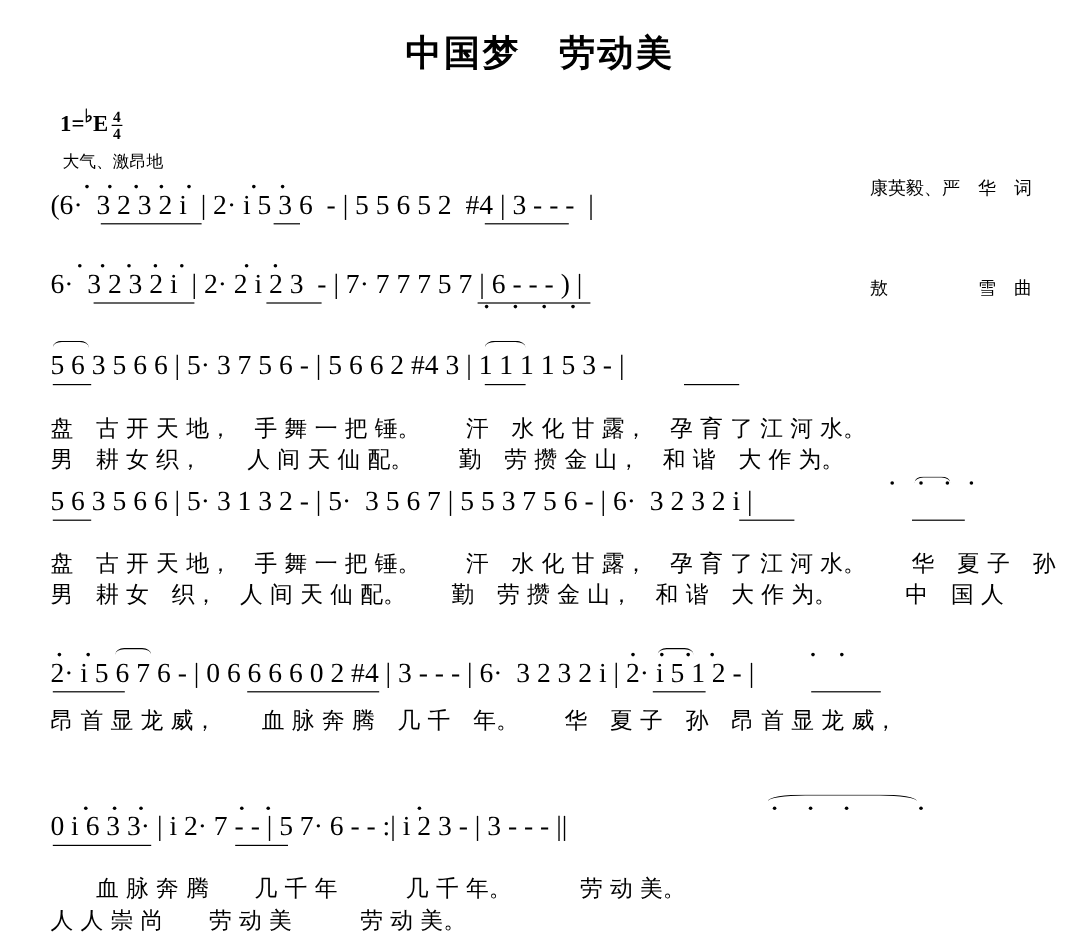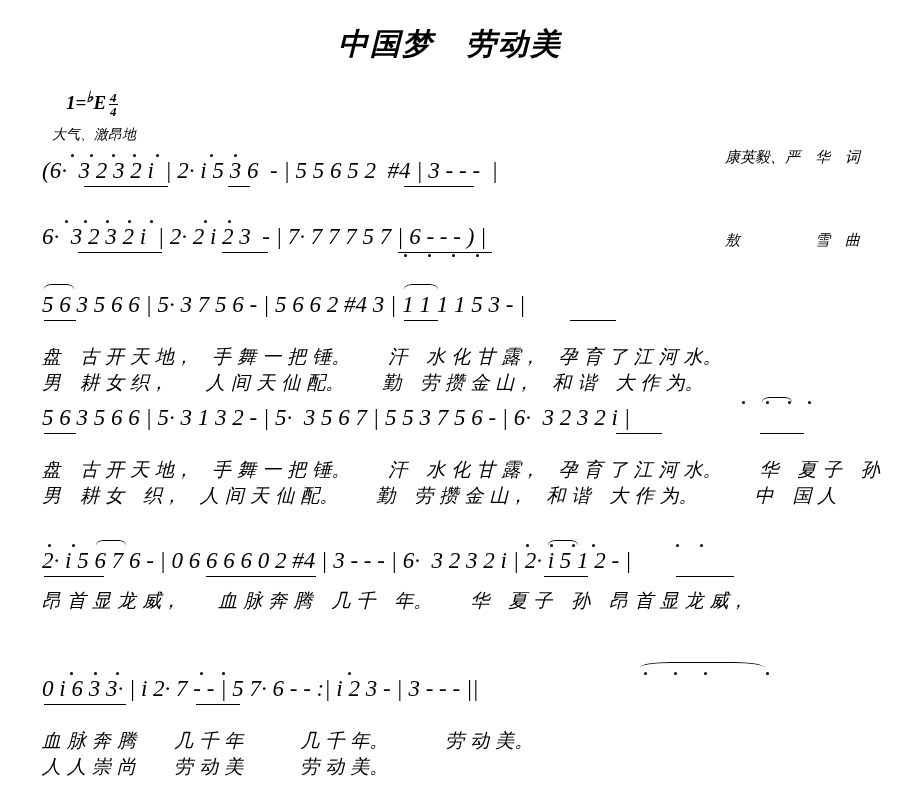--- a/index.html
+++ b/index.html
@@ -4,31 +4,31 @@
 <style>
   html,body{margin:0;padding:0;}
   body{
     width:900px;height:791px;
     background:#ffffff;
     font-family:"Liberation Serif", serif;
     color:#000;
     position:relative;
     overflow:hidden;
   }
-  .sheet{position:relative;width:900px;height:791px;font-style:italic;}
+  .sheet{position:relative;width:900px;height:791px;}
 
   .title{
     position:absolute;top:24px;left:0;width:900px;
     text-align:center;
     font-family:"DejaVu Sans", sans-serif;
     font-size:30px;font-weight:bold;letter-spacing:2px;
   }
 
   .keysig{
-    position:absolute;left:66px;top:88px;
+    position:absolute;left:50px;top:88px;
     font-family:"Liberation Serif", serif;
     font-size:19px;font-weight:bold;
   }
   .keysig .flat{font-size:15px;vertical-align:super;}
   .keysig .meter{
     display:inline-block;vertical-align:middle;
     font-size:13px;line-height:1.02;text-align:center;
     margin-left:3px;
     font-weight:bold;
   }
@@ -177,17 +177,17 @@
     <div class="odot" style="left:70px;top:-4px;"></div>
     <div class="odot" style="left:94px;top:-4px;"></div>
     <div class="odot" style="left:116px;top:-4px;"></div>
     <div class="odot" style="left:200px;top:-4px;"></div>
     <div class="odot" style="left:222px;top:-4px;"></div>
     <div class="odot" style="left:348px;top:-4px;"></div>
     <div class="odot" style="left:644px;top:-4px;"></div>
     <div class="odot" style="left:674px;top:-4px;"></div>
     <div class="odot" style="left:704px;top:-4px;"></div>
     <div class="odot" style="left:766px;top:-4px;"></div>
-    <div class="lyric" style="top:52px;">血 脉 奔 腾　　几 千 年　　　几 千 年。　　　劳 动 美。</div>
+    <div class="lyric" style="top:52px;margin-left:38px;">血 脉 奔 腾　　几 千 年　　　几 千 年。　　　劳 动 美。</div>
     <div class="lyric" style="top:78px;">人 人 崇 尚　　劳 动 美　　　劳 动 美。</div>
   </div>
 
 </div>
 
 </body></html>

